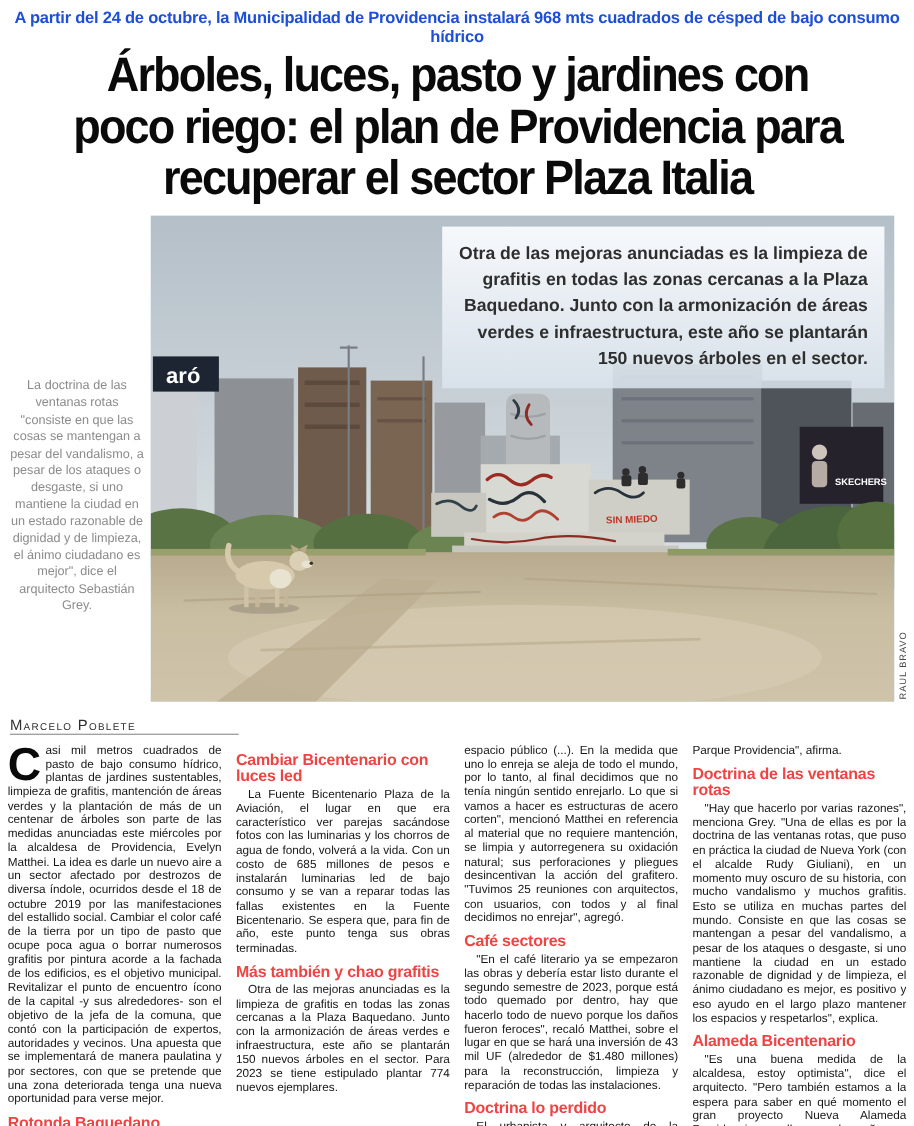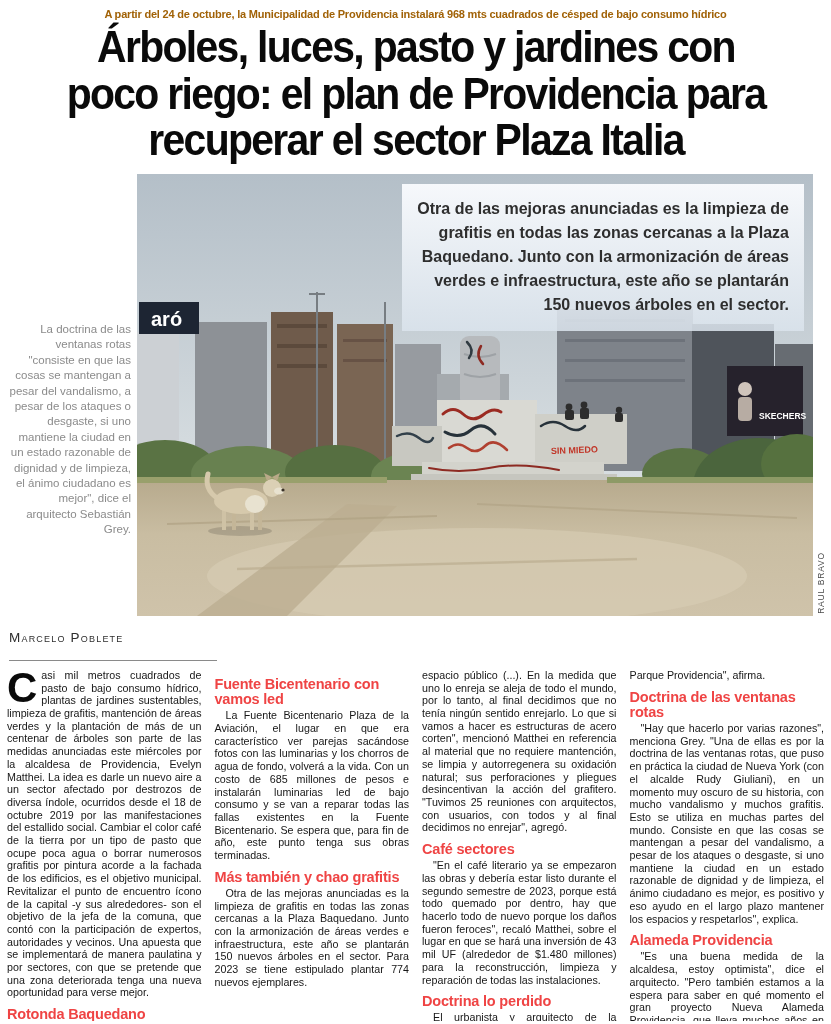--- a/index.html
+++ b/index.html
@@ -4,34 +4,34 @@
 <style>
   html,body{margin:0;padding:0;background:#fff;}
   .page{
     position:relative;width:831px;height:1024px;margin:0 auto;
     background:#fff;overflow:hidden;box-sizing:border-box;
     font-family:"Liberation Sans",sans-serif;color:#141414;
     padding:6px 5px 0 5px;
   }
   
   .kicker{
-    text-align:center;font-size:11px;font-weight:700;color:#a16207;
+    text-align:center;font-size:15px;font-weight:700;color:#1d4ed8;
     letter-spacing:-0.2px;margin:2px 0 4px 0;
   }
   .headline{
     text-align:center;font-weight:700;font-size:44px;line-height:1.06;
     letter-spacing:-1.8px;color:#0a0a0a;margin:4px auto 10px auto;width:790px;
     transform:scaleX(0.93);transform-origin:center top;
   }
   
   .photo-band{display:flex;align-items:stretch;height:442px;}
   .side-quote-wrap{width:132px;flex:0 0 132px;position:relative;}
   .side-quote{
     position:absolute;top:148px;left:4px;right:6px;
-    text-align:right;font-size:11.5px;line-height:1.34;color:#8b8b8b;
+    text-align:center;font-size:11.5px;line-height:1.34;color:#8b8b8b;
   }
   .photo{
     position:relative;width:676px;flex:0 0 676px;height:442px;
     background:#c3ccd3;overflow:hidden;
   }
   .photo svg{display:block;}
   .caption-box{
     position:absolute;top:10px;right:9px;width:402px;box-sizing:border-box;
     padding:13px 15px 14px 15px;
     background:linear-gradient(180deg,rgba(248,250,253,0.97),rgba(219,228,237,0.86));
@@ -40,21 +40,21 @@
   .credit-strip{width:18px;flex:0 0 18px;position:relative;}
   .photo-credit{
     position:absolute;bottom:2px;left:3px;
     writing-mode:vertical-rl;transform:rotate(180deg);
     font-size:8.5px;letter-spacing:0.8px;color:#4a4a4a;white-space:nowrap;
   }
   
   .byline{
     margin:14px 0 8px 4px;width:208px;
     font-variant:small-caps;letter-spacing:1.2px;font-size:13.5px;color:#2e2e2e;
-    border-bottom:1.5px solid #8a8a8a;padding-bottom:15px;
+    border-bottom:1.5px solid #8a8a8a;padding-bottom:0;
   }
   
   .article{
     display:flex;gap:13px;margin:0 2px;height:352px;overflow:hidden;
   }
   .col{flex:1 1 0;min-width:0;}
   .col p{
     margin:0;text-align:justify;font-size:10.7px;line-height:12.7px;color:#161616;
   }
   .col p.ind{text-indent:11px;}
@@ -218,34 +218,34 @@
   </div>
 
   <div class="byline">Marcelo Poblete</div>
 
   <div class="article">
       <div class="col">
         <p><span class="dropcap">C</span>asi mil metros cuadrados de pasto de bajo consumo hídrico, plantas de jardines sustentables, limpieza de grafitis, mantención de áreas verdes y la plantación de más de un centenar de árboles son parte de las medidas anunciadas este miércoles por la alcaldesa de Providencia, Evelyn Matthei. La idea es darle un nuevo aire a un sector afectado por destrozos de diversa índole, ocurridos desde el 18 de octubre 2019 por las manifestaciones del estallido social. Cambiar el color café de la tierra por un tipo de pasto que ocupe poca agua o borrar numerosos grafitis por pintura acorde a la fachada de los edificios, es el objetivo municipal. Revitalizar el punto de encuentro ícono de la capital -y sus alrededores- son el objetivo de la jefa de la comuna, que contó con la participación de expertos, autoridades y vecinos. Una apuesta que se implementará de manera paulatina y por sectores, con que se pretende que una zona deteriorada tenga una nueva oportunidad para verse mejor.</p>
         <h3>Rotonda Baquedano</h3>
       </div>
       <div class="col">
-        <h3>Fuente Bicentenario con vamos led</h3>
+        <h3>Cambiar Bicentenario con luces led</h3>
         <p class="ind">La Fuente Bicentenario Plaza de la Aviación, el lugar en que era característico ver parejas sacándose fotos con las luminarias y los chorros de agua de fondo, volverá a la vida. Con un costo de 685 millones de pesos e instalarán luminarias led de bajo consumo y se van a reparar todas las fallas existentes en la Fuente Bicentenario. Se espera que, para fin de año, este punto tenga sus obras terminadas.</p>
         <h3>Más también y chao grafitis</h3>
         <p class="ind">Otra de las mejoras anunciadas es la limpieza de grafitis en todas las zonas cercanas a la Plaza Baquedano. Junto con la armonización de áreas verdes e infraestructura, este año se plantarán 150 nuevos árboles en el sector. Para 2023 se tiene estipulado plantar 774 nuevos ejemplares.</p>
       </div>
       <div class="col">
         <p>espacio público (...). En la medida que uno lo enreja se aleja de todo el mundo, por lo tanto, al final decidimos que no tenía ningún sentido enrejarlo. Lo que si vamos a hacer es estructuras de acero corten", mencionó Matthei en referencia al material que no requiere mantención, se limpia y autorregenera su oxidación natural; sus perforaciones y pliegues desincentivan la acción del grafitero. "Tuvimos 25 reuniones con arquitectos, con usuarios, con todos y al final decidimos no enrejar", agregó.</p>
         <h3>Café sectores</h3>
         <p class="ind">"En el café literario ya se empezaron las obras y debería estar listo durante el segundo semestre de 2023, porque está todo quemado por dentro, hay que hacerlo todo de nuevo porque los daños fueron feroces", recaló Matthei, sobre el lugar en que se hará una inversión de 43 mil UF (alrededor de $1.480 millones) para la reconstrucción, limpieza y reparación de todas las instalaciones.</p>
         <h3>Doctrina lo perdido</h3>
         <p class="ind">El urbanista y arquitecto de la Universidad Católica, Sebastián Grey, dice que Plaza Baquedano "es un espacio público a nivel metropolitano. Recuperar el equipamiento perdido me parece fundamental, la mejor inversión está ahí, en recuperar un edificio que estaba completamente destruido. Eso le sirve a toda la comunidad, del parque Bustamante y del</p>
       </div>
       <div class="col">
         <p>Parque Providencia", afirma.</p>
         <h3>Doctrina de las ventanas rotas</h3>
         <p class="ind">"Hay que hacerlo por varias razones", menciona Grey. "Una de ellas es por la doctrina de las ventanas rotas, que puso en práctica la ciudad de Nueva York (con el alcalde Rudy Giuliani), en un momento muy oscuro de su historia, con mucho vandalismo y muchos grafitis. Esto se utiliza en muchas partes del mundo. Consiste en que las cosas se mantengan a pesar del vandalismo, a pesar de los ataques o desgaste, si uno mantiene la ciudad en un estado razonable de dignidad y de limpieza, el ánimo ciudadano es mejor, es positivo y eso ayudo en el largo plazo mantener los espacios y respetarlos", explica.</p>
-        <h3>Alameda Providencia</h3>
+        <h3>Alameda Bicentenario</h3>
         <p class="ind">"Es una buena medida de la alcaldesa, estoy optimista", dice el arquitecto. "Pero también estamos a la espera para saber en qué momento el gran proyecto Nueva Alameda Providencia, que lleva muchos años en trámite, que fue un proyecto internacional ganado por un grupo de arquitectos chilenos y que Claudio Orrego lo promovió cuando era intendente, y ahora que es gobernador nuevamente le ha hecho resucitar. Hay buenas razones para pensar que se va a ejecutar este muy ambicioso proyecto de remodelación de toda la Alameda y de la Avenida Providencia".</p>
       </div>
     </div>
 
 </div>
 
 </body></html>

